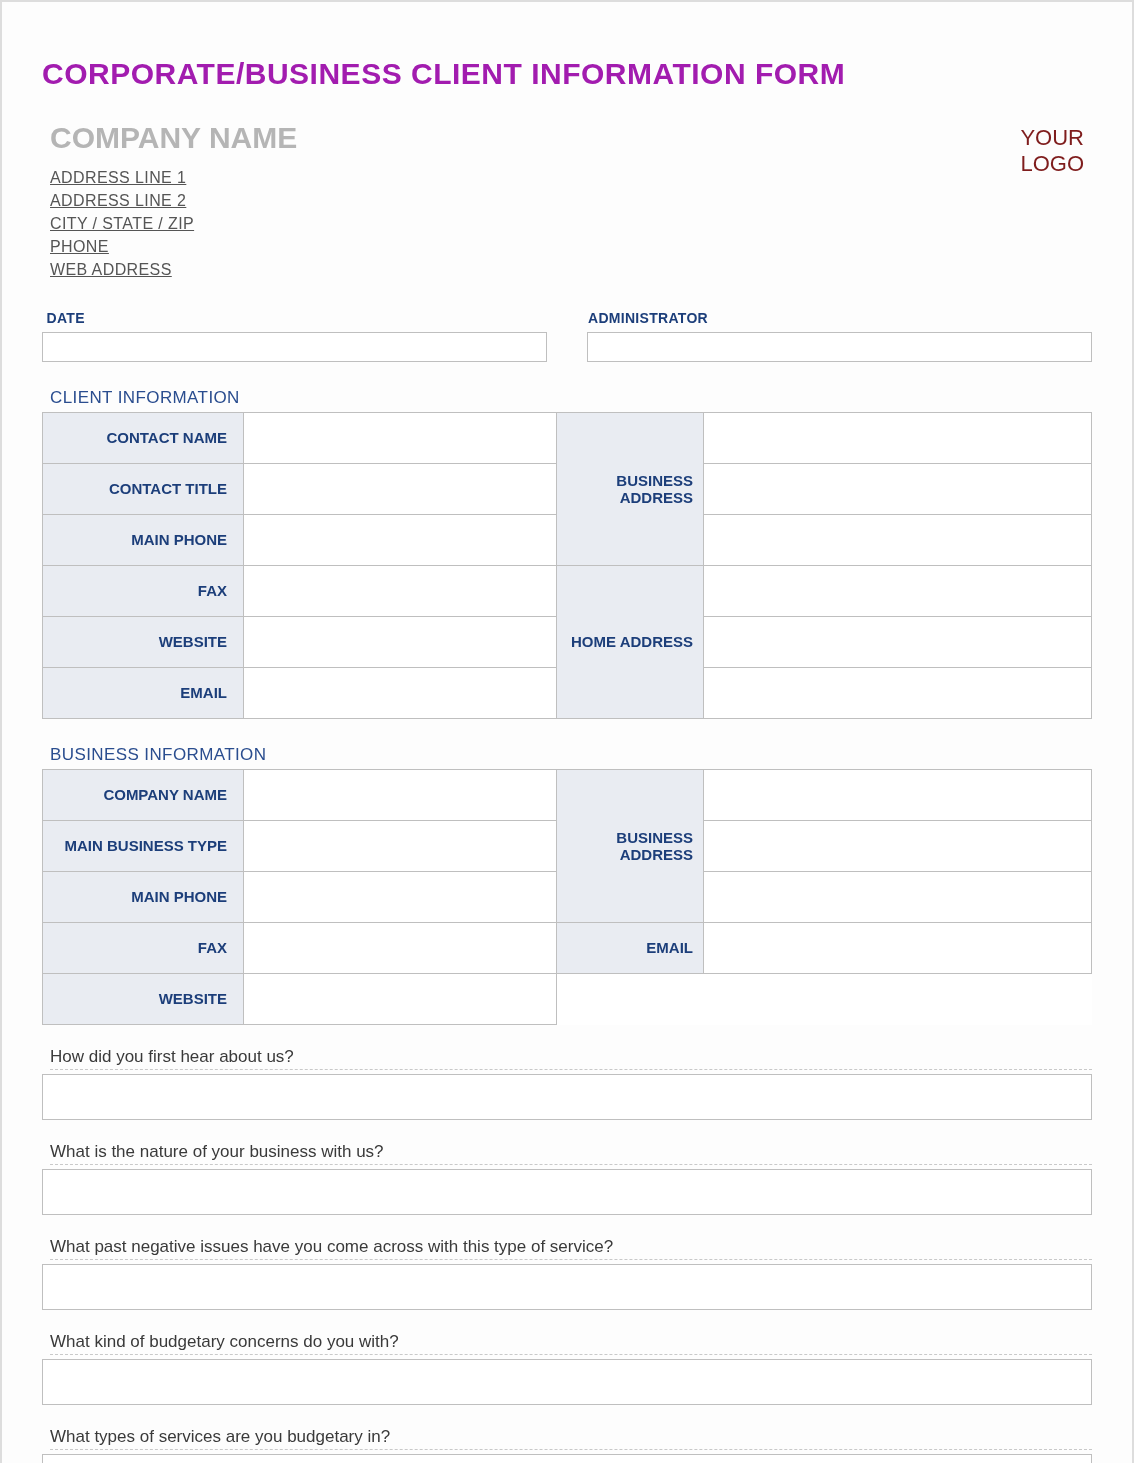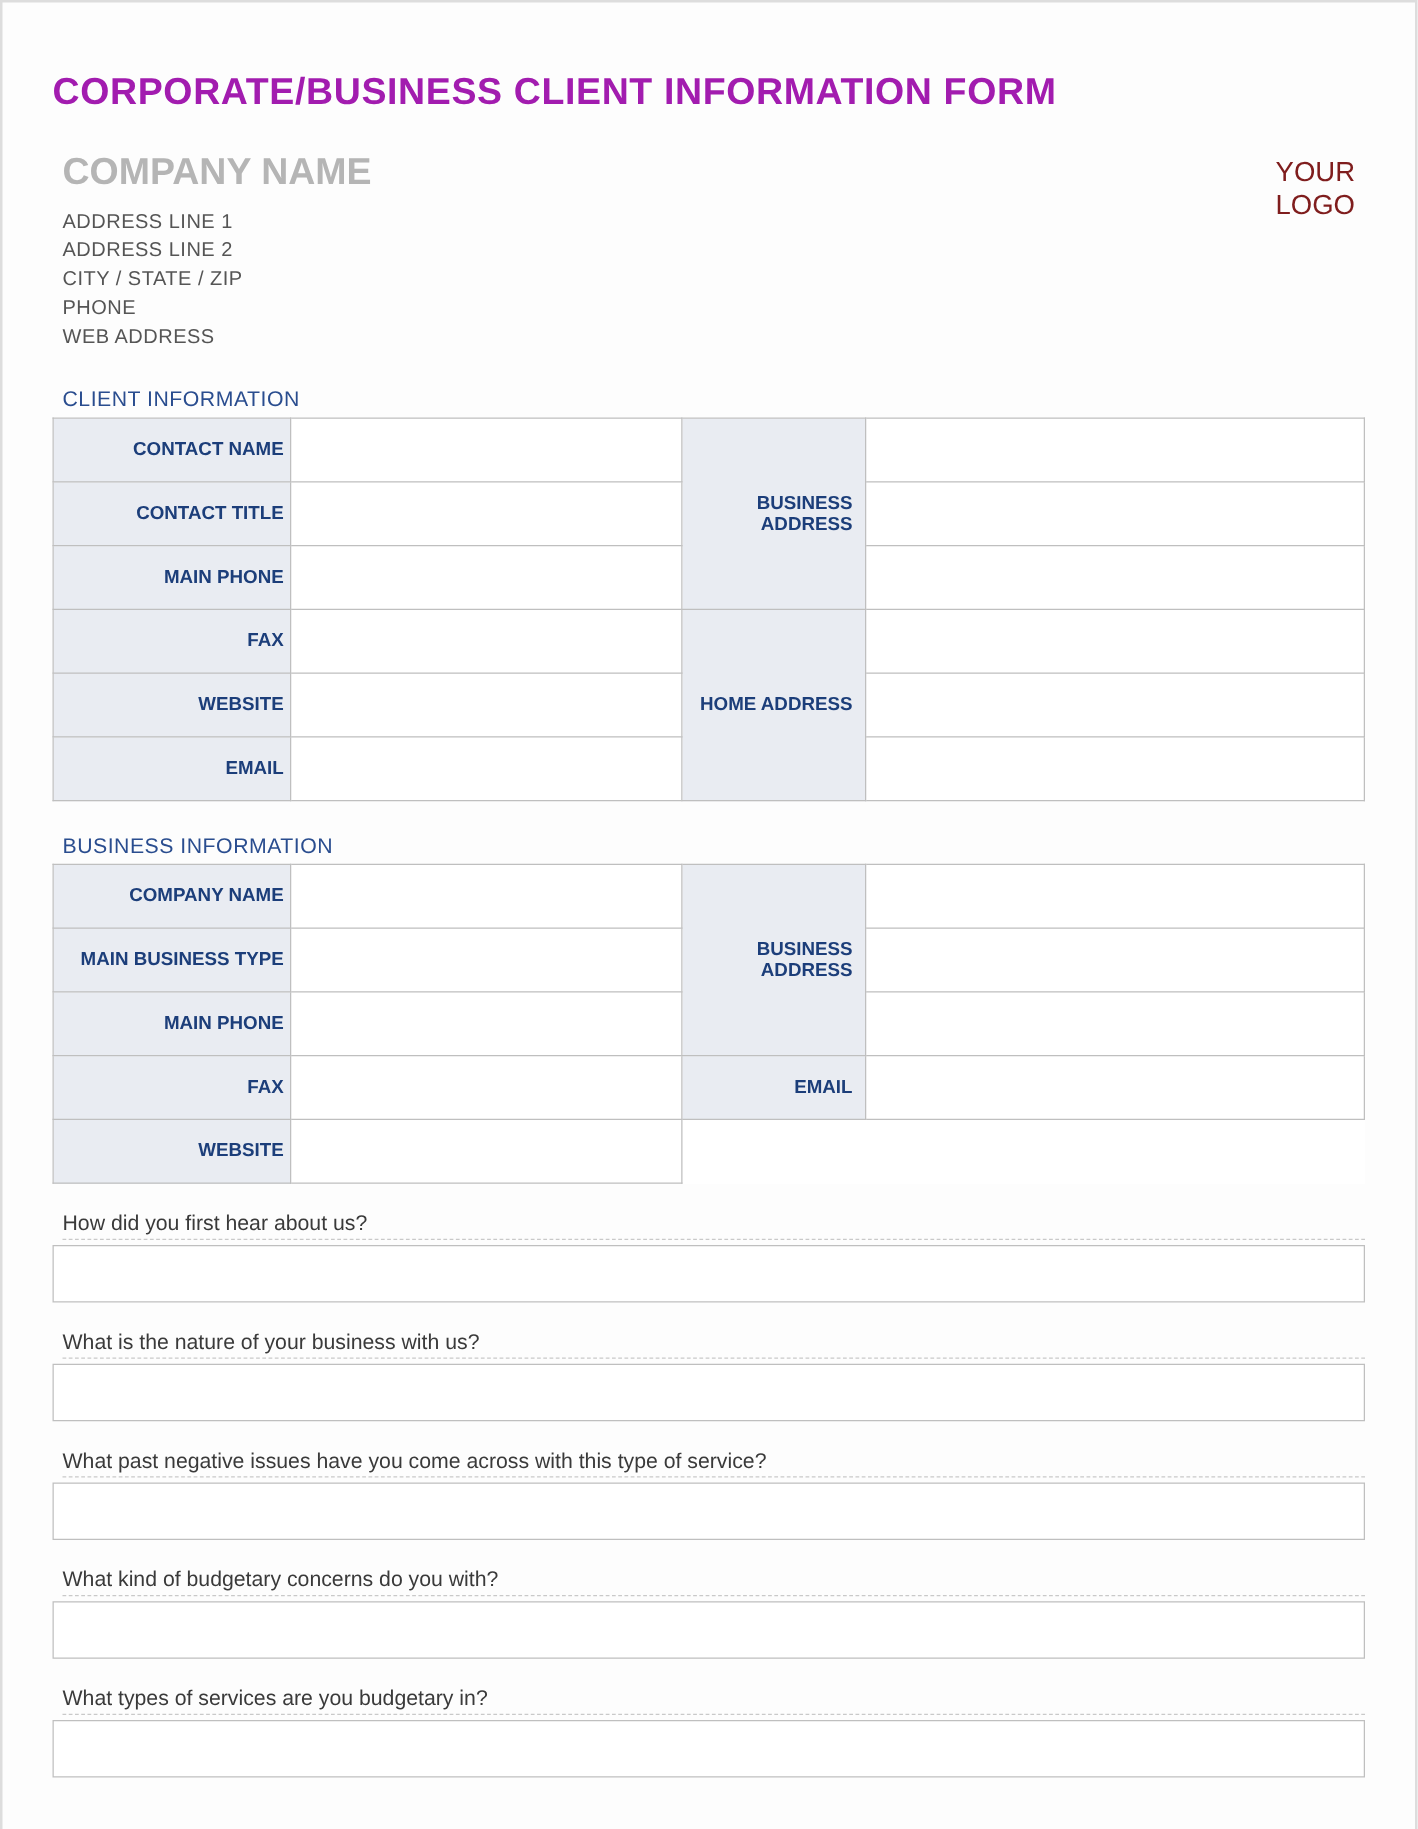--- a/index.html
+++ b/index.html
@@ -10,21 +10,21 @@
   }
   h1.form-title{
     font-size:30px;font-weight:800;letter-spacing:0.5px;color:#a21caf;
     margin:25px 0 30px 0;
   }
   .company-block{display:flex;justify-content:space-between;align-items:flex-start;}
   .company-block .left{}
   h2.company-name{
     font-size:30px;font-weight:800;color:#b5b5b5;margin:0 0 14px 8px;
   }
-  .addr-line{font-size:16px;color:#555;margin:5px 0 5px 8px;letter-spacing:0.4px;}
+  .addr-line{font-size:16px;color:#555;margin:5px 0 5px 8px;letter-spacing:0.4px;text-decoration:underline;}
   .logo-ph{
     font-size:22px;color:#7f1d1d;text-align:right;line-height:1.2;font-weight:400;
     margin-top:4px;margin-right:8px;
   }
   
   table.da{
     width:100%;border-collapse:collapse;margin-top:22px;
   }
   table.da th{
     text-align:left;font-size:14px;font-weight:800;color:#1c3e7a;
@@ -42,21 +42,21 @@
     margin:26px 0 4px 8px;
   }
   table.grid{
     width:100%;border-collapse:collapse;background:#fff;
   }
   table.grid td{
     border:1px solid #bfbfbf;height:38px;font-size:15px;
   }
   table.grid td.lab{
     background:#e9ecf2;color:#1c3e7a;font-weight:800;text-align:right;
-    padding:6px 5px 6px 6px;width:178px;line-height:1.15;
+    padding:6px 16px 6px 6px;width:178px;line-height:1.15;
   }
   table.grid td.lab2{
     background:#e9ecf2;color:#1c3e7a;font-weight:800;text-align:right;
     padding:6px 10px 6px 6px;width:130px;line-height:1.15;
   }
   table.grid td.inp{background:#fff;padding:0 6px;}
   table.grid td.blank{border:none;}
 
   .q-label{
     font-size:17px;color:#3a3a3a;margin:22px 0 4px 8px;
@@ -81,20 +81,39 @@
       <div class="addr-line">CITY / STATE / ZIP</div>
       <div class="addr-line">PHONE</div>
       <div class="addr-line">WEB ADDRESS</div>
     </div>
     <div class="logo-ph">
       <div>YOUR</div>
       <div>LOGO</div>
     </div>
   </div>
 
+  <table class="da">
+    <colgroup>
+        <col style="width:48%">
+        <col class="gap">
+        <col style="width:48%">
+      </colgroup>
+    <tbody>
+        <tr>
+      <th>DATE</th>
+      <th class="gap"></th>
+      <th>ADMINISTRATOR</th>
+    </tr>
+    <tr>
+      <td></td>
+      <td class="gap"></td>
+      <td></td>
+    </tr>
+  </tbody>
+    </table>
 
   <h3 class="section">CLIENT INFORMATION</h3>
   <table class="grid">
     <tbody>
         <tr>
       <td class="lab">CONTACT NAME</td>
       <td class="inp" style="width:300px"></td>
       <td class="lab2" rowspan="3" style="vertical-align:middle">BUSINESS ADDRESS</td>
       <td class="inp"></td>
     </tr>

